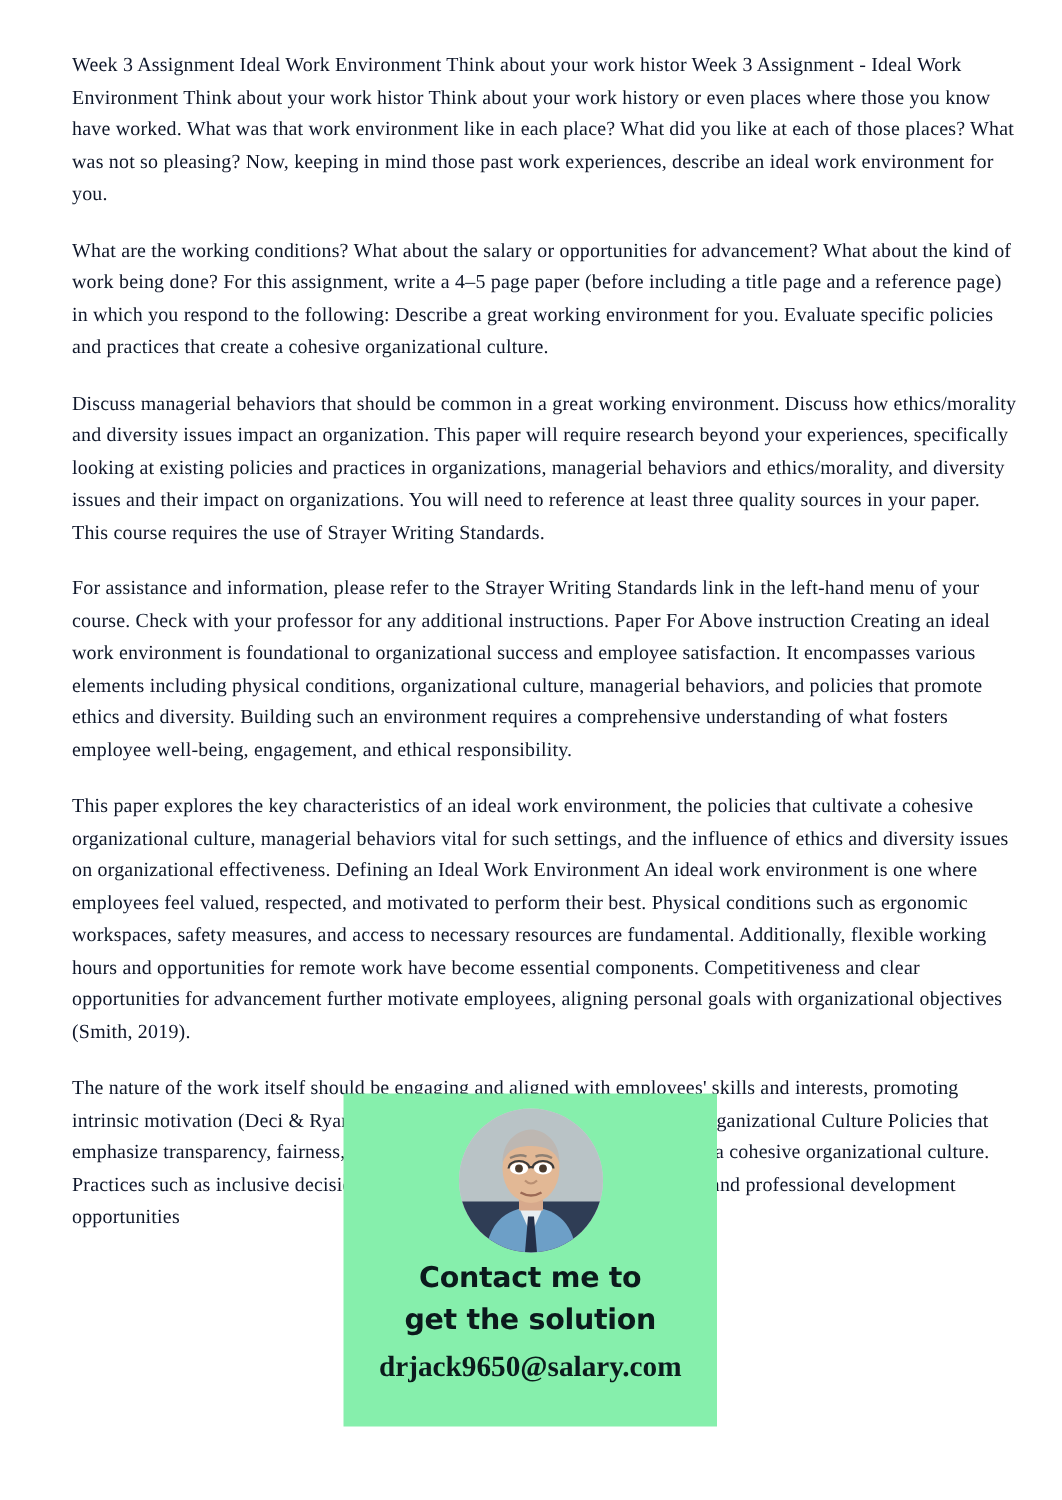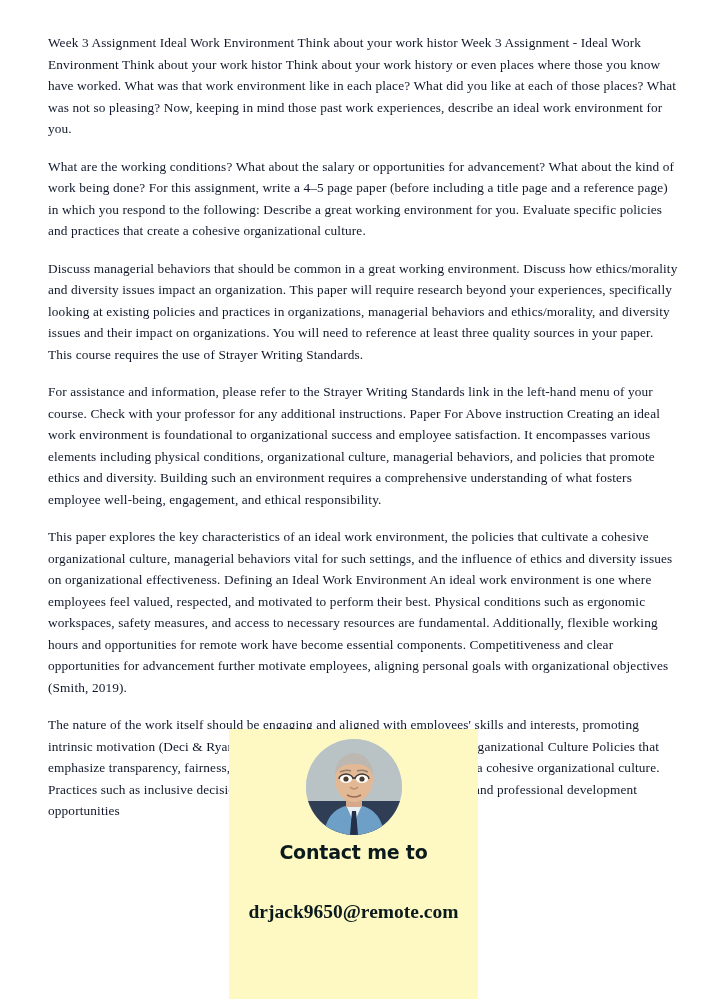--- a/index.html
+++ b/index.html
@@ -37,22 +37,22 @@
     letter-spacing: 0.01em;
   }
   .para:last-child { margin-bottom: 0; }
 
   
   .overlay-card {
     position: absolute;
     left: 229px;
     top: 729px;
     width: 249px;
-    height: 270px;
-    background: #fef9c3;
+    height: 222px;
+    background: #86efac;
     overflow: hidden;
   }
   .avatar-wrap {
     position: absolute;
     left: 50%;
     transform: translateX(-50%);
     top: 10px;
     width: 96px;
     height: 96px;
     border-radius: 50%;
@@ -120,16 +120,17 @@
         <path d="M33 40 a7 5 0 0 1 14 0" fill="none" stroke="#3b3b3b" stroke-width="1.4"></path>
         <path d="M49 40 a7 5 0 0 1 14 0" fill="none" stroke="#3b3b3b" stroke-width="1.4"></path>
         <line x1="47" y1="39" x2="49" y2="39" stroke="#3b3b3b" stroke-width="1.4"></line>
         <path d="M34 33 q6 -3 11 -1" fill="none" stroke="#8f8073" stroke-width="1.6"></path>
         <path d="M51 32 q6 -2 11 1" fill="none" stroke="#8f8073" stroke-width="1.6"></path>
         <path d="M44 48 q4 4 8 0" fill="none" stroke="#b98f72" stroke-width="1.4"></path>
         <path d="M41 56 q7 4 14 0" fill="none" stroke="#9c6a55" stroke-width="1.6"></path>
       </svg>
     </div>
     <div class="contact-line contact-line-1">Contact me to</div>
-    <div class="contact-email">drjack9650@remote.com</div>
+    <div class="contact-line contact-line-2">get the solution</div>
+    <div class="contact-email">drjack9650@salary.com</div>
   </div>
 
 </div>
 
 </body></html>

